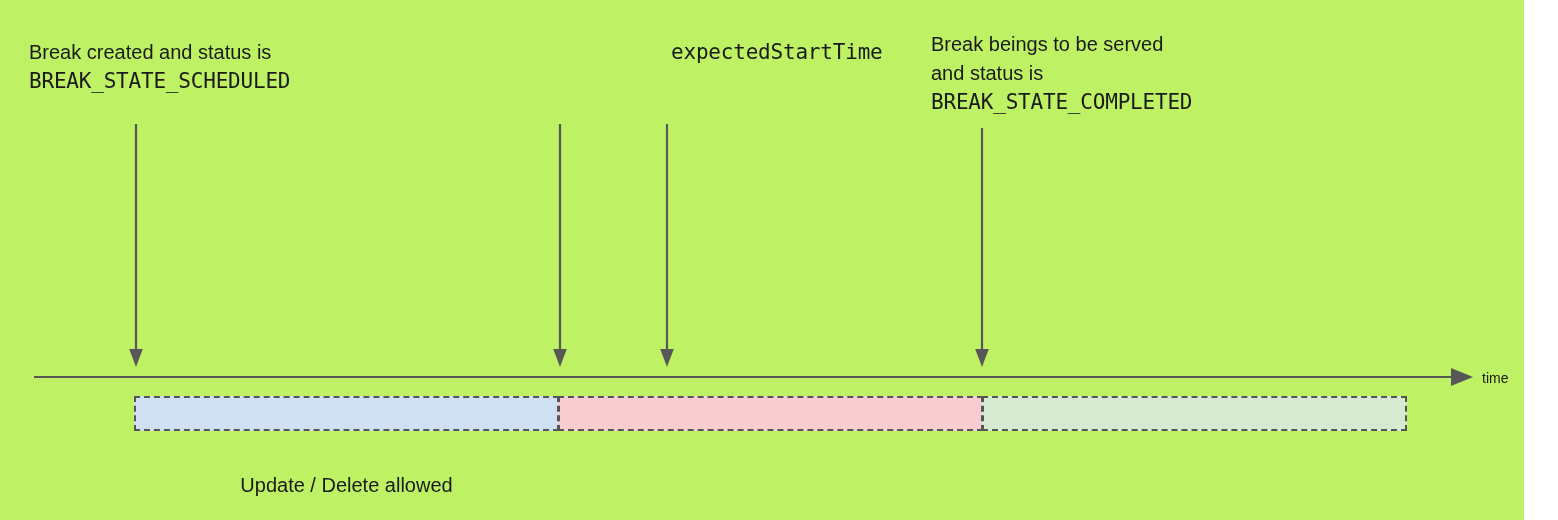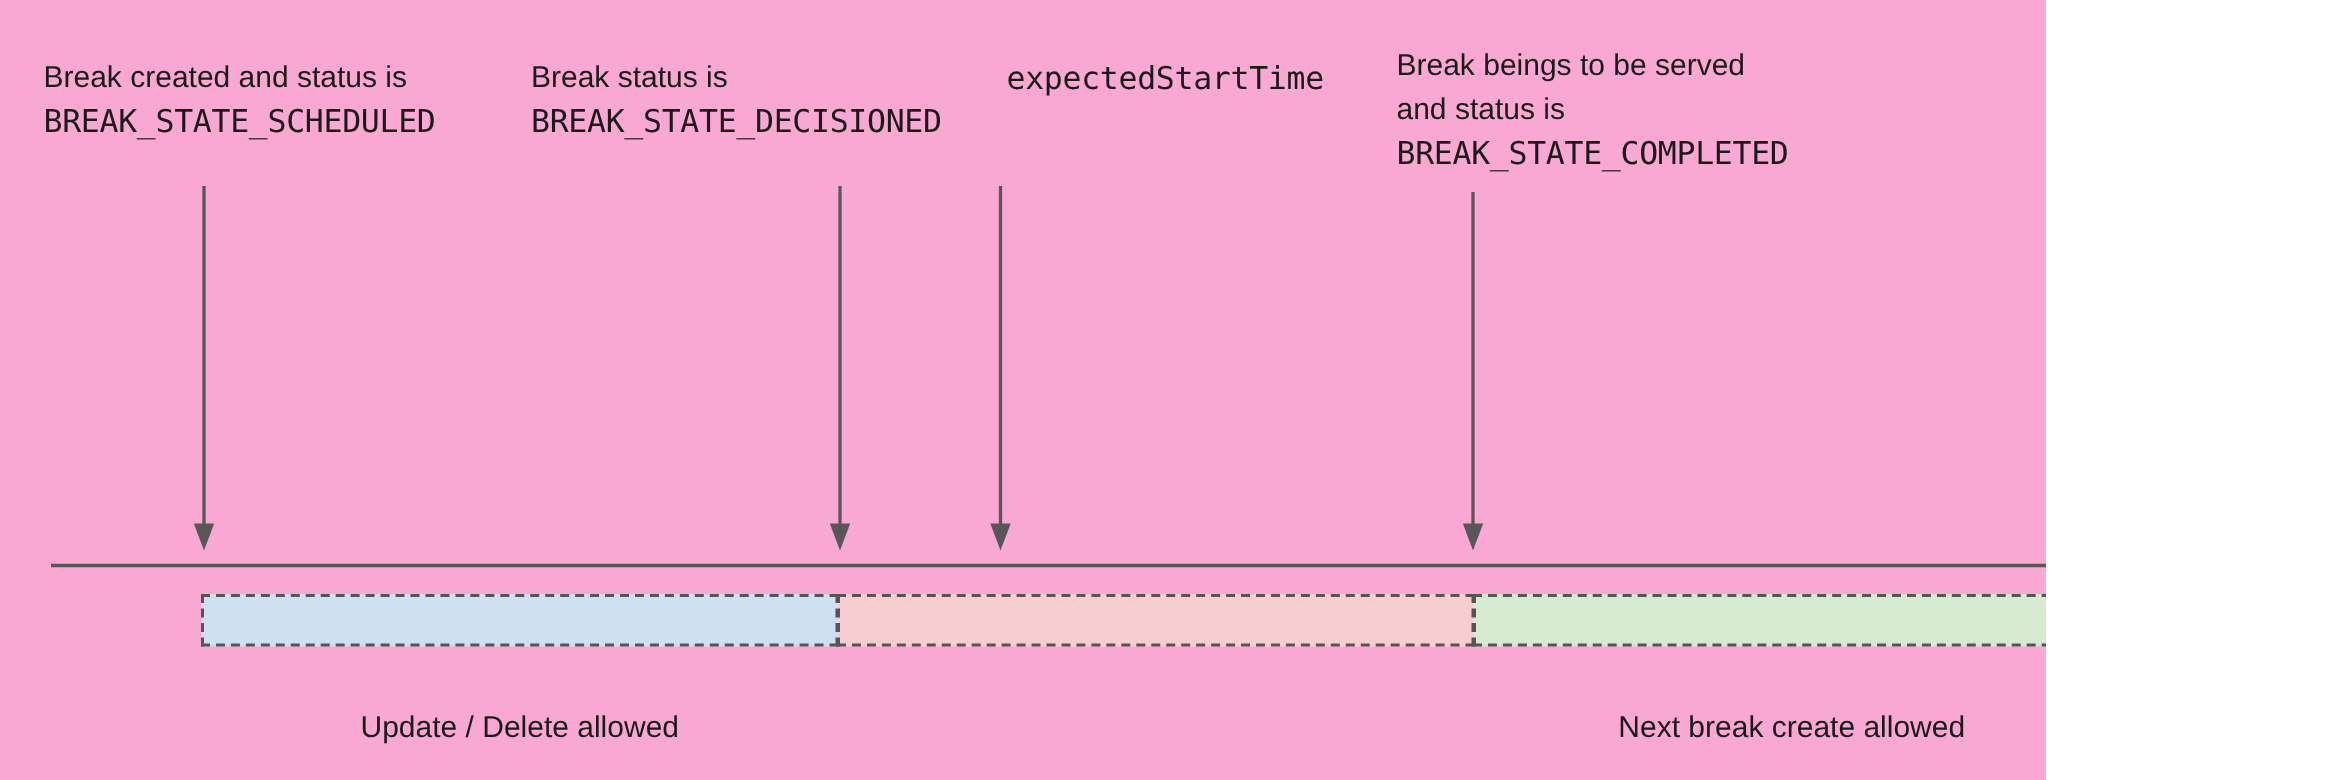--- a/index.html
+++ b/index.html
@@ -6,23 +6,23 @@
     margin: 0;
     padding: 0;
     background: #ffffff;
   }
   body {
     font-family: "Liberation Sans", sans-serif;
     -webkit-font-smoothing: antialiased;
   }
   #diagram {
     position: relative;
-    width: 1364px;
+    width: 1524px;
     height: 520px;
-    background: #f9a8d4;
+    background: #bef264;
     overflow: hidden;
   }
 
   
   .annotation {
     position: absolute;
     color: #1a1a1a;
     font-size: 20px;
     line-height: 29px;
     white-space: nowrap;
@@ -87,24 +87,20 @@
 </head>
 <body>
 
 <div id="diagram">
 
   <div class="annotation" style="left:29px; top:38px;">
     <span class="ln">Break created and status is</span>
     <span class="ln mono">BREAK_STATE_SCHEDULED</span>
   </div>
 
-  <div class="annotation" style="left:354px; top:38px;">
-    <span class="ln">Break status is</span>
-    <span class="ln mono">BREAK_STATE_DECISIONED</span>
-  </div>
 
   <div class="annotation" style="left:671px; top:38px;">
     <span class="ln mono">expectedStartTime</span>
   </div>
 
   <div class="annotation" style="left:931px; top:30px;">
     <span class="ln">Break beings to be served</span>
     <span class="ln">and status is</span>
     <span class="ln mono">BREAK_STATE_COMPLETED</span>
   </div>
@@ -147,15 +143,14 @@
 
   <div class="phase-bar" style="left:134px; width:425px; background:#cfe0f2;"></div>
 
   <div class="phase-bar" style="left:558px; width:425px; background:#f7cdd1;"></div>
 
   <div class="phase-bar" style="left:982px; width:425px; background:#d6ead2;"></div>
 
   <div class="phase-caption" style="left:134px; width:425px;">Update / Delete allowed</div>
 
 
-  <div class="phase-caption" style="left:982px; width:425px;">Next break create allowed</div>
 
 </div>
 
 </body></html>

